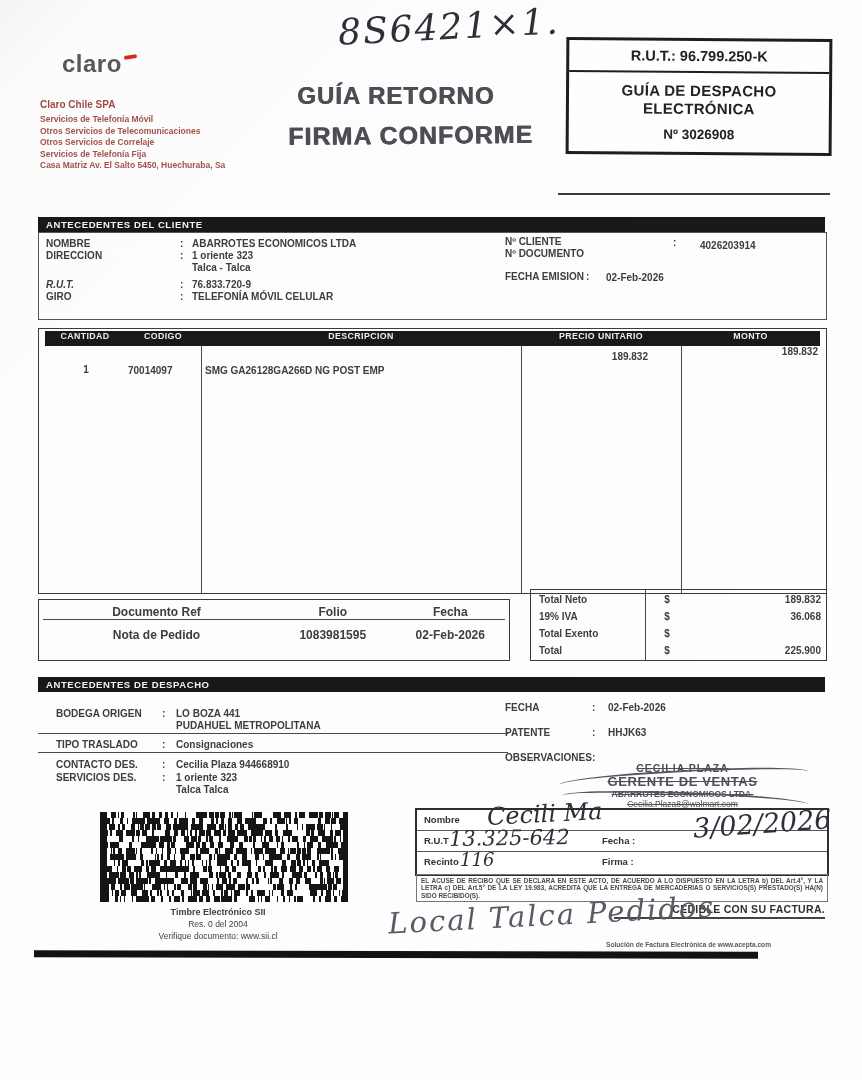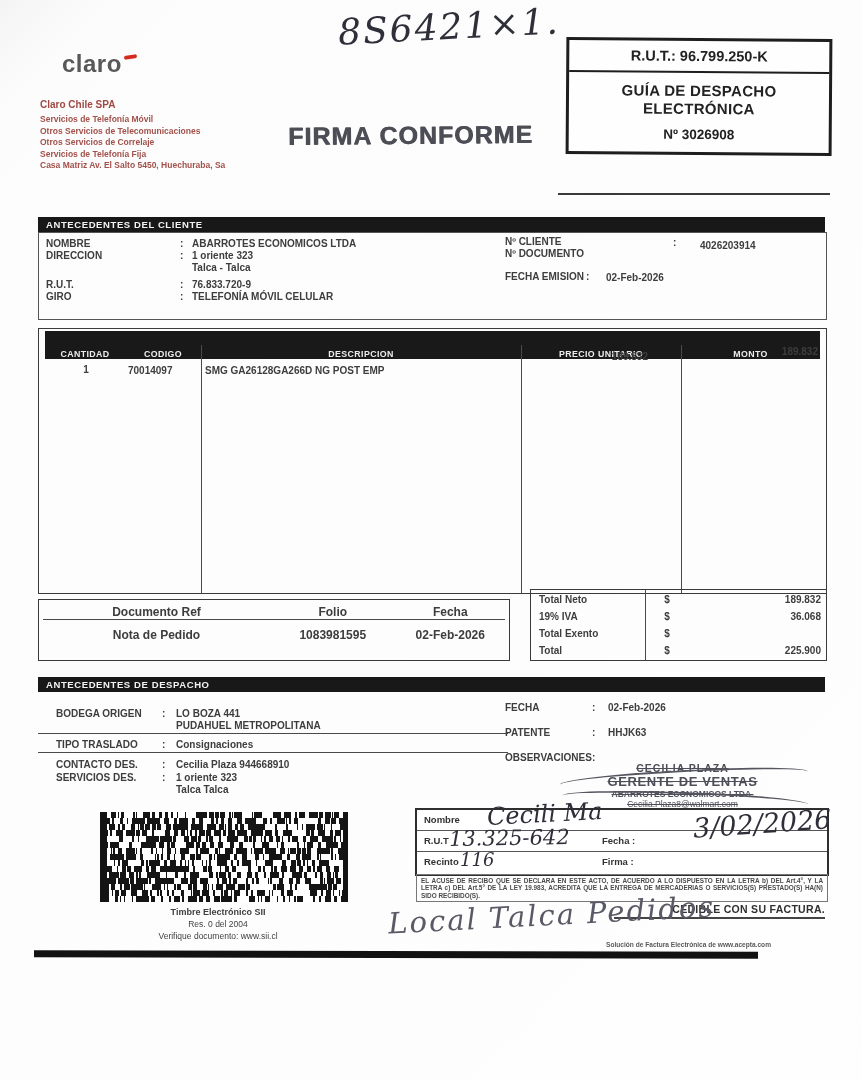--- a/index.html
+++ b/index.html
@@ -17,21 +17,21 @@
   .logo-text{font-size:24px;font-weight:700;color:#585858;letter-spacing:0.5px;}
   .logo-dash{display:inline-block;width:13px;height:4px;background:#d52b1e;margin-left:2px;transform:translateY(-13px) rotate(-8deg);border-radius:2px;}
   .issuer-company{font-size:10px;font-weight:700;color:#9e4a44;white-space:nowrap;}
   .issuer-lines div{font-size:8.5px;font-weight:600;color:#a2524b;line-height:11.5px;white-space:nowrap;}
   .rut-box{border:3px solid #1e1e1e;background:rgba(255,255,255,.65);transform:rotate(.4deg);color:#222;}
   .rut-line{text-align:center;font-size:14.5px;font-weight:700;padding:7px 4px;border-bottom:2.5px solid #1e1e1e;}
   .rut-title{text-align:center;font-size:15px;font-weight:700;padding-top:9px;line-height:18px;letter-spacing:.3px;}
   .rut-number{text-align:center;font-size:13.5px;font-weight:700;padding:9px 0 10px;}
   .sii{font-size:12px;font-weight:700;color:#2e2e2e;letter-spacing:.3px;text-align:center;}
   .box{border:1.6px solid #3a3a3a;}
-  .items-header{position:absolute;left:6px;right:6px;top:2px;height:28px;background:#191919;display:flex;align-items:flex-end;}
+  .items-header{position:absolute;left:6px;right:6px;top:2px;height:15px;background:#191919;display:flex;align-items:flex-start;}
   .items-header span{color:#ededed;font-size:8.8px;font-weight:700;letter-spacing:.4px;text-align:center;}
   .ref-headers,.ref-row{display:flex;text-align:center;}
   .ref-headers span,.ref-row span{font-weight:700;color:#3d3d3d;font-size:12px;}
   .totals-box{display:flex;flex-direction:column;justify-content:space-evenly;}
   .trow{display:flex;align-items:center;height:16px;}
   .trow .tl{width:114px;padding-left:8px;}
   .trow .tc{width:28px;text-align:center;}
   .trow .tv{flex:1;text-align:right;padding-right:5px;}
   .seller-stamp{text-align:center;color:#4e4e58;}
   .seller-stamp .s1{font-size:10.5px;font-weight:700;letter-spacing:1px;text-decoration:line-through;}
@@ -68,20 +68,21 @@
 
   <div class="abs issuer-company" style="left:40px;top:99px;">Claro Chile SPA</div>
   <div class="abs issuer-lines" style="left:40px;top:114px;">
     <div>Servicios de Telefonía Móvil</div>
     <div>Otros Servicios de Telecomunicaciones</div>
     <div>Otros Servicios de Correlaje</div>
     <div>Servicios de Telefonía Fija</div>
     <div>Casa Matriz Av. El Salto 5450, Huechuraba, Sa</div>
   </div>
 
+  <div class="abs stamp" style="left:297px;top:82px;font-size:24px;">GUÍA RETORNO</div>
   <div class="abs stamp" style="left:288px;top:121px;font-size:25px;transform:rotate(-.5deg);">FIRMA CONFORME</div>
 
   <div class="abs rut-box" style="left:566px;top:38px;width:260px;">
     <div class="rut-line">R.U.T.: 96.799.250-K</div>
     <div class="rut-title">
       <div>GUÍA DE DESPACHO</div>
       <div>ELECTRÓNICA</div>
     </div>
     <div class="rut-number">Nº 3026908</div>
   </div>
@@ -94,21 +95,21 @@
 
   <span class="abs print" style="left:46px;top:238px;">NOMBRE</span>
   <span class="abs print" style="left:180px;top:238px;">:</span>
   <span class="abs print" style="left:192px;top:238px;">ABARROTES ECONOMICOS LTDA</span>
 
   <span class="abs print" style="left:46px;top:250px;">DIRECCION</span>
   <span class="abs print" style="left:180px;top:250px;">:</span>
   <span class="abs print" style="left:192px;top:250px;">1 oriente 323</span>
   <span class="abs print" style="left:192px;top:262px;">Talca - Talca</span>
 
-  <span class="abs print" style="left:46px;top:279px;">R.U.T.</span>
+  <span class="abs print" style="left:46px;top:279px;font-style:italic;">R.U.T.</span>
   <span class="abs print" style="left:180px;top:279px;">:</span>
   <span class="abs print" style="left:192px;top:279px;">76.833.720-9</span>
 
   <span class="abs print" style="left:46px;top:291px;">GIRO</span>
   <span class="abs print" style="left:180px;top:291px;">:</span>
   <span class="abs print" style="left:192px;top:291px;">TELEFONÍA MÓVIL CELULAR</span>
 
   <span class="abs print" style="left:505px;top:236px;">Nº CLIENTE</span>
   <span class="abs print" style="left:505px;top:248px;">Nº DOCUMENTO</span>
   <span class="abs print" style="left:673px;top:237px;">:</span>

